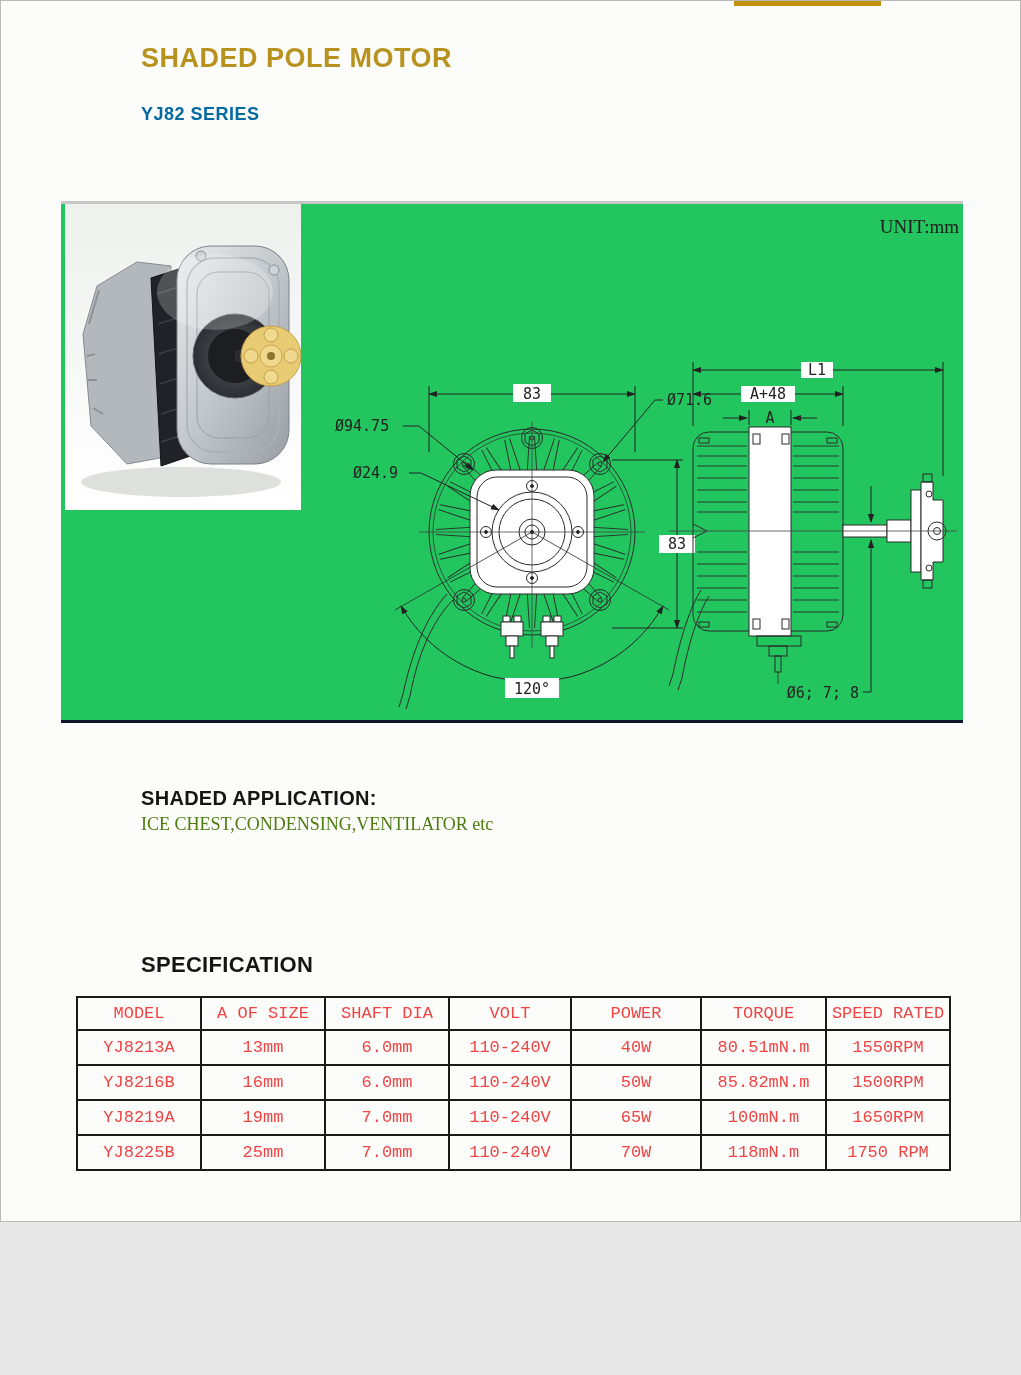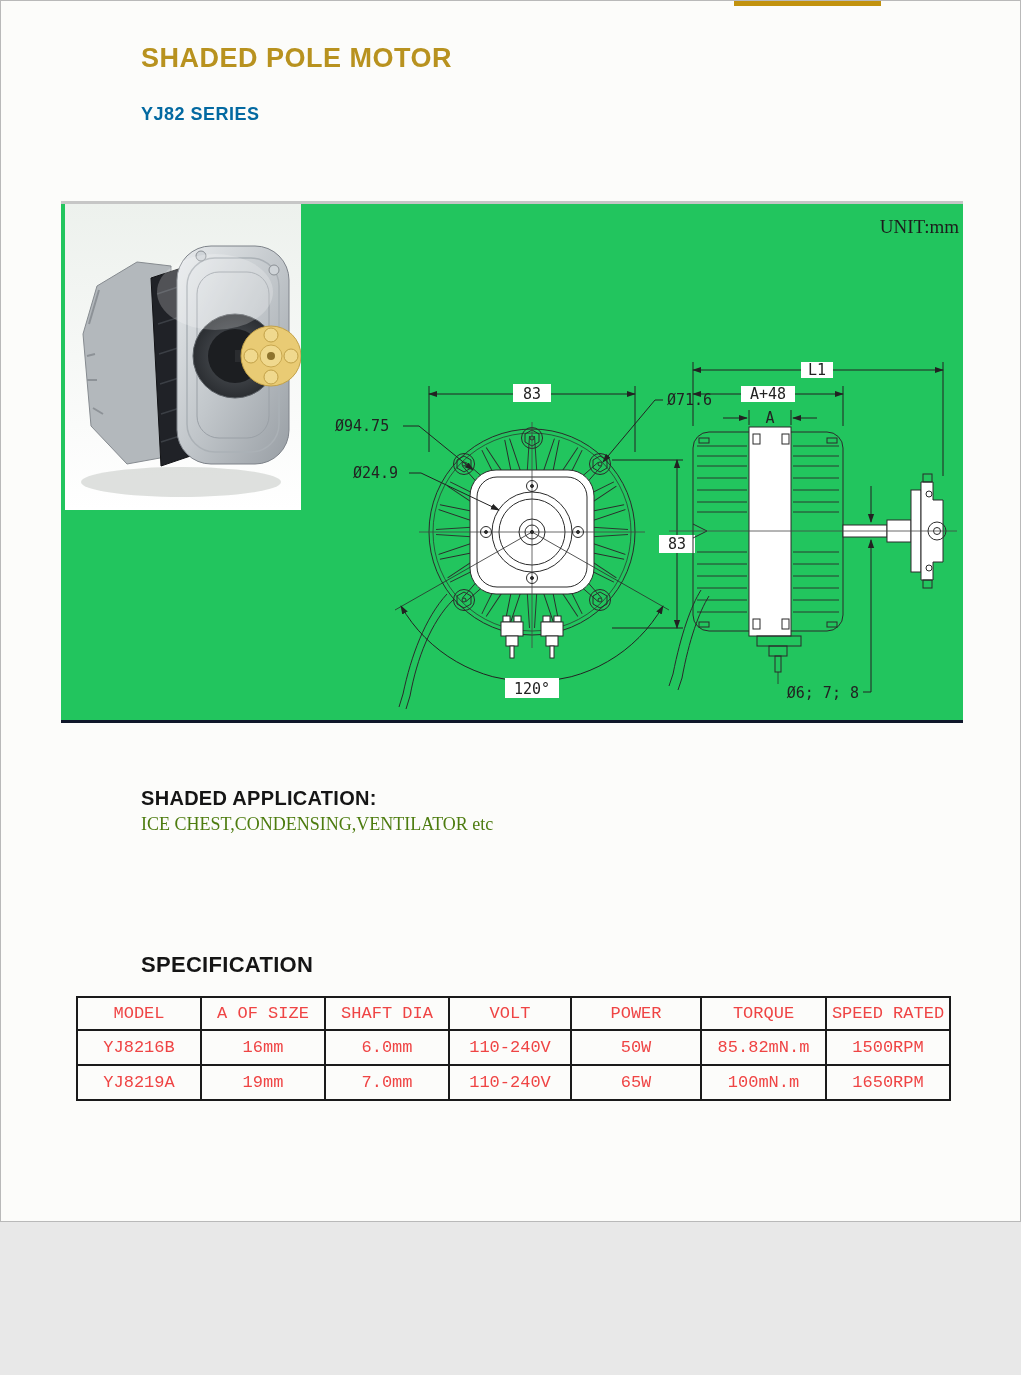--- a/index.html
+++ b/index.html
@@ -332,37 +332,55 @@
         <th>A OF SIZE</th>
         <th>SHAFT DIA</th>
         <th>VOLT</th>
         <th>POWER</th>
         <th>TORQUE</th>
         <th>SPEED RATED</th>
       </tr>
     </thead>
     <tbody>
       <tr>
+        <td>YJ8213A</td>
+        <td>13mm</td>
+        <td>6.0mm</td>
+        <td>110-240V</td>
+        <td>40W</td>
+        <td>80.51mN.m</td>
+        <td>1550RPM</td>
+      </tr>
+      <tr>
         <td>YJ8216B</td>
         <td>16mm</td>
         <td>6.0mm</td>
         <td>110-240V</td>
         <td>50W</td>
         <td>85.82mN.m</td>
         <td>1500RPM</td>
       </tr>
       <tr>
         <td>YJ8219A</td>
         <td>19mm</td>
         <td>7.0mm</td>
         <td>110-240V</td>
         <td>65W</td>
         <td>100mN.m</td>
         <td>1650RPM</td>
       </tr>
+      <tr>
+        <td>YJ8225B</td>
+        <td>25mm</td>
+        <td>7.0mm</td>
+        <td>110-240V</td>
+        <td>70W</td>
+        <td>118mN.m</td>
+        <td>1750 RPM</td>
+      </tr>
     </tbody>
   </table>
 
   <h3 class="section-heading h-noted">NOTED:</h3>
 
   <div class="gold-bar bottom"></div>
 
 </div>
 
 </body></html>

